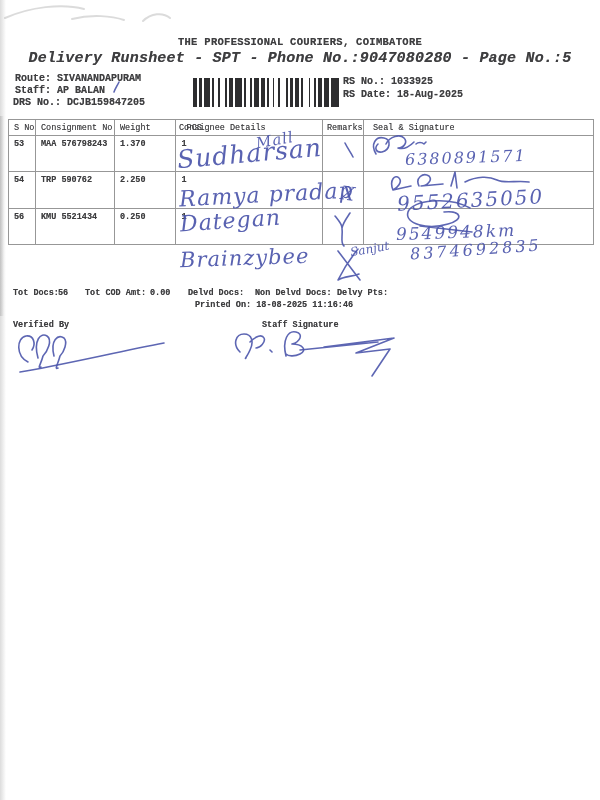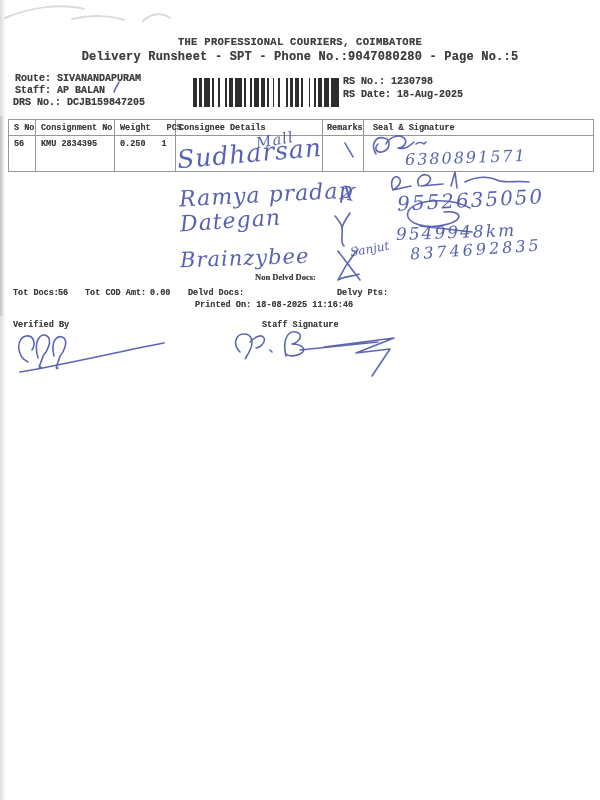--- a/index.html
+++ b/index.html
@@ -4,33 +4,33 @@
 <style>
   html,body{margin:0;padding:0;background:#e8e8e8;}
   .page{
     position:relative;width:600px;height:800px;background:#ffffff;
     font-family:"Liberation Mono","DejaVu Sans Mono",monospace;
     color:#3e3e40;overflow:hidden;margin:0 auto;
   }
   .pt{position:absolute;white-space:pre;font-weight:700;
       text-shadow:0 0 0.5px rgba(70,70,72,0.65);}
   .t1{font-size:10.5px;letter-spacing:0.3px;}
-  .t2{font-size:12px;letter-spacing:0.2px;}
+  .t2{font-size:15px;letter-spacing:0.2px;font-style:italic;}
   .info{font-size:10px;}
   .small{font-size:8.5px;}
   .center{left:0;right:0;text-align:center;}
   
   table.run{position:absolute;left:8px;top:119px;width:585px;
     border-collapse:collapse;table-layout:fixed;}
   table.run th,table.run td{
     border:1px solid #979797;font-size:8.5px;font-weight:700;color:#3e3e40;
     vertical-align:top;text-align:left;padding:3px 0 0 5px;white-space:pre;
     text-shadow:0 0 0.5px rgba(70,70,72,0.6);}
-  table.run th{height:12px;font-weight:700;margin-left:20px;}
-  .wp{display:flex;}
+  table.run th{height:12px;font-weight:400;margin-left:20px;}
+  .wp{display:flex;gap:20px;}
   .wp .pcs{margin-left:16px;}
   
   .hw{position:absolute;font-family:"DejaVu Serif",serif;font-style:italic;
       color:#4b55ab;opacity:0.92;white-space:pre;line-height:1;}
   svg.ink{position:absolute;overflow:visible;}
   svg.ink path,svg.ink line{fill:none;stroke:#4b55ab;stroke-width:1.6;
       stroke-linecap:round;stroke-linejoin:round;opacity:0.9;}
   svg.smudge path{fill:none;stroke:#d2d2d2;stroke-width:2;stroke-linecap:round;opacity:0.8;}
   .edge-shadow{position:absolute;left:0;top:0;width:6px;height:100%;
       background:linear-gradient(to right,rgba(140,140,140,0.30),rgba(255,255,255,0));}
@@ -117,21 +117,21 @@
       <div class="gap" style="width: 1.9px;"></div>
       <div class="bar" style="width: 3.8px;"></div>
       <div class="gap" style="width: 1.9px;"></div>
       <div class="bar" style="width: 5.7px;"></div>
       <div class="gap" style="width: 1.9px;"></div>
       <div class="bar" style="width: 7.6px;"></div>
       <div class="gap" style="width: 1.9px;"></div>
     </div>
 
   
-  <div class="pt info" style="left:343px;top:76px;"><span>RS No.:</span> <span>1230798</span></div>
+  <div class="pt info" style="left:343px;top:76px;"><span>RS No.:</span> <span>1033925</span></div>
   <div class="pt info" style="left:343px;top:89px;"><span>RS Date:</span> <span>18-Aug-2025</span></div>
 
   
   <table class="run">
     <colgroup>
       <col style="width:27px">
         <col style="width:79px">
         <col style="width:61px">
       <col style="width:147px">
         <col style="width:41px">
@@ -140,22 +140,38 @@
     <tbody>
         <tr>
       <th>S No</th>
       <th>Consignment No</th>
       <th><span class="wp"><span>Weight</span><span class="pcs">PCS</span></span></th>
       <th style="padding-left:3px;">Consignee Details</th>
       <th style="padding-left:4px;">Remarks</th>
       <th style="padding-left:9px;">Seal &amp; Signature</th>
     </tr>
     <tr style="height:36px;">
+      <td>53</td>
+      <td>MAA 576798243</td>
+      <td><span class="wp"><span>1.370</span><span class="pcs">1</span></span></td>
+      <td></td>
+      <td></td>
+      <td></td>
+    </tr>
+    <tr style="height:37px;">
+      <td>54</td>
+      <td>TRP 590762</td>
+      <td><span class="wp"><span>2.250</span><span class="pcs">1</span></span></td>
+      <td></td>
+      <td></td>
+      <td></td>
+    </tr>
+    <tr style="height:36px;">
       <td>56</td>
-      <td>KMU 2834395</td>
+      <td>KMU 5521434</td>
       <td><span class="wp"><span>0.250</span><span class="pcs">1</span></span></td>
       <td></td>
       <td></td>
       <td></td>
     </tr>
   </tbody>
     </table>
 
   
   
@@ -194,21 +210,21 @@
   </svg>
   <div class="hw" style="left:350px;top:243px;font-size:12px;transform:rotate(-10deg);">Sanjut</div>
   <div class="hw" style="left:410px;top:242px;font-size:16px;letter-spacing:3px;transform:rotate(-4deg);">8374692835</div>
 
   
   <div class="pt small" style="left:13px;top:288px;">Tot Docs:</div>
   <div class="pt small" style="left:58px;top:288px;">56</div>
   <div class="pt small" style="left:85px;top:288px;">Tot COD Amt:</div>
   <div class="pt small" style="left:150px;top:288px;">0.00</div>
   <div class="pt small" style="left:188px;top:288px;">Delvd Docs:</div>
-  <div class="pt small" style="left:255px;top:272px;font-family:Liberation Serif, serif;">Non Delvd Docs:</div>
+  <div class="pt small" style="left:255px;top:288px;">Non Delvd Docs:</div>
   <div class="pt small" style="left:337px;top:288px;">Delvy Pts:</div>
   <div class="pt small" style="left:195px;top:300px;">Printed On: 18-08-2025 11:16:46</div>
 
   
   <div class="pt small" style="left:13px;top:320px;">Verified By</div>
   <div class="pt small" style="left:262px;top:320px;">Staff Signature</div>
 
   <svg class="ink" style="left:12px;top:328px;" width="162" height="50">
     <path d="M16,34 C4,28 4,10 14,8 C22,7 24,16 20,22 M26,30 C21,12 29,4 35,8 C41,12 35,24 31,28 C29,36 25,41 29,39 M42,28 C38,12 46,6 52,10 C56,14 52,24 48,28 C46,36 42,42 46,40"></path>
     <path d="M8,44 C45,38 105,24 152,15" stroke-width="1.4"></path>

